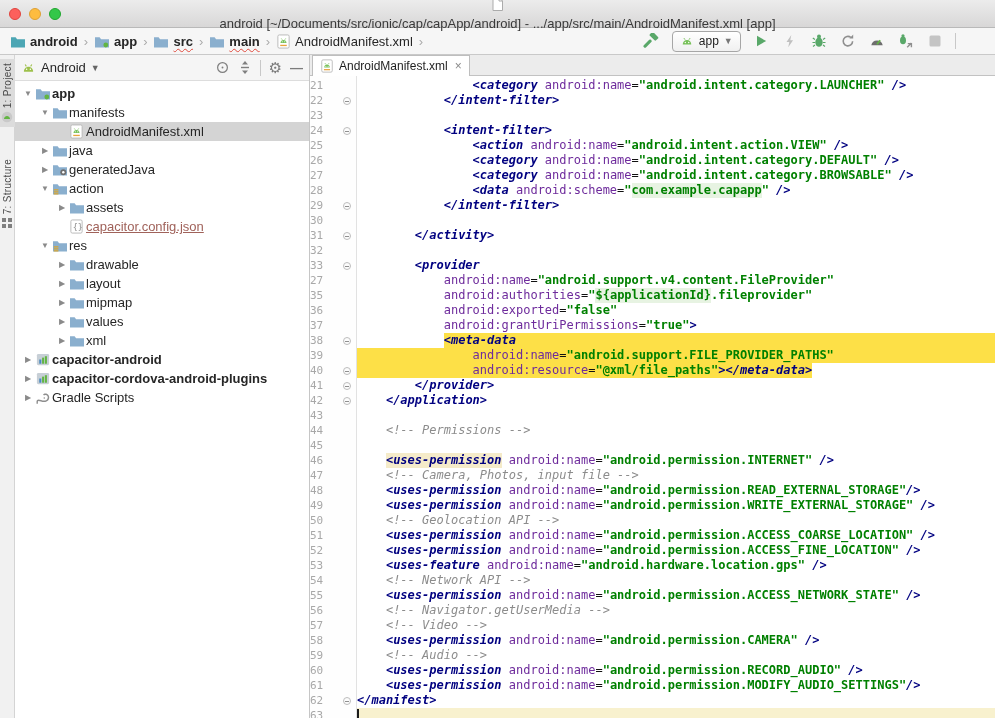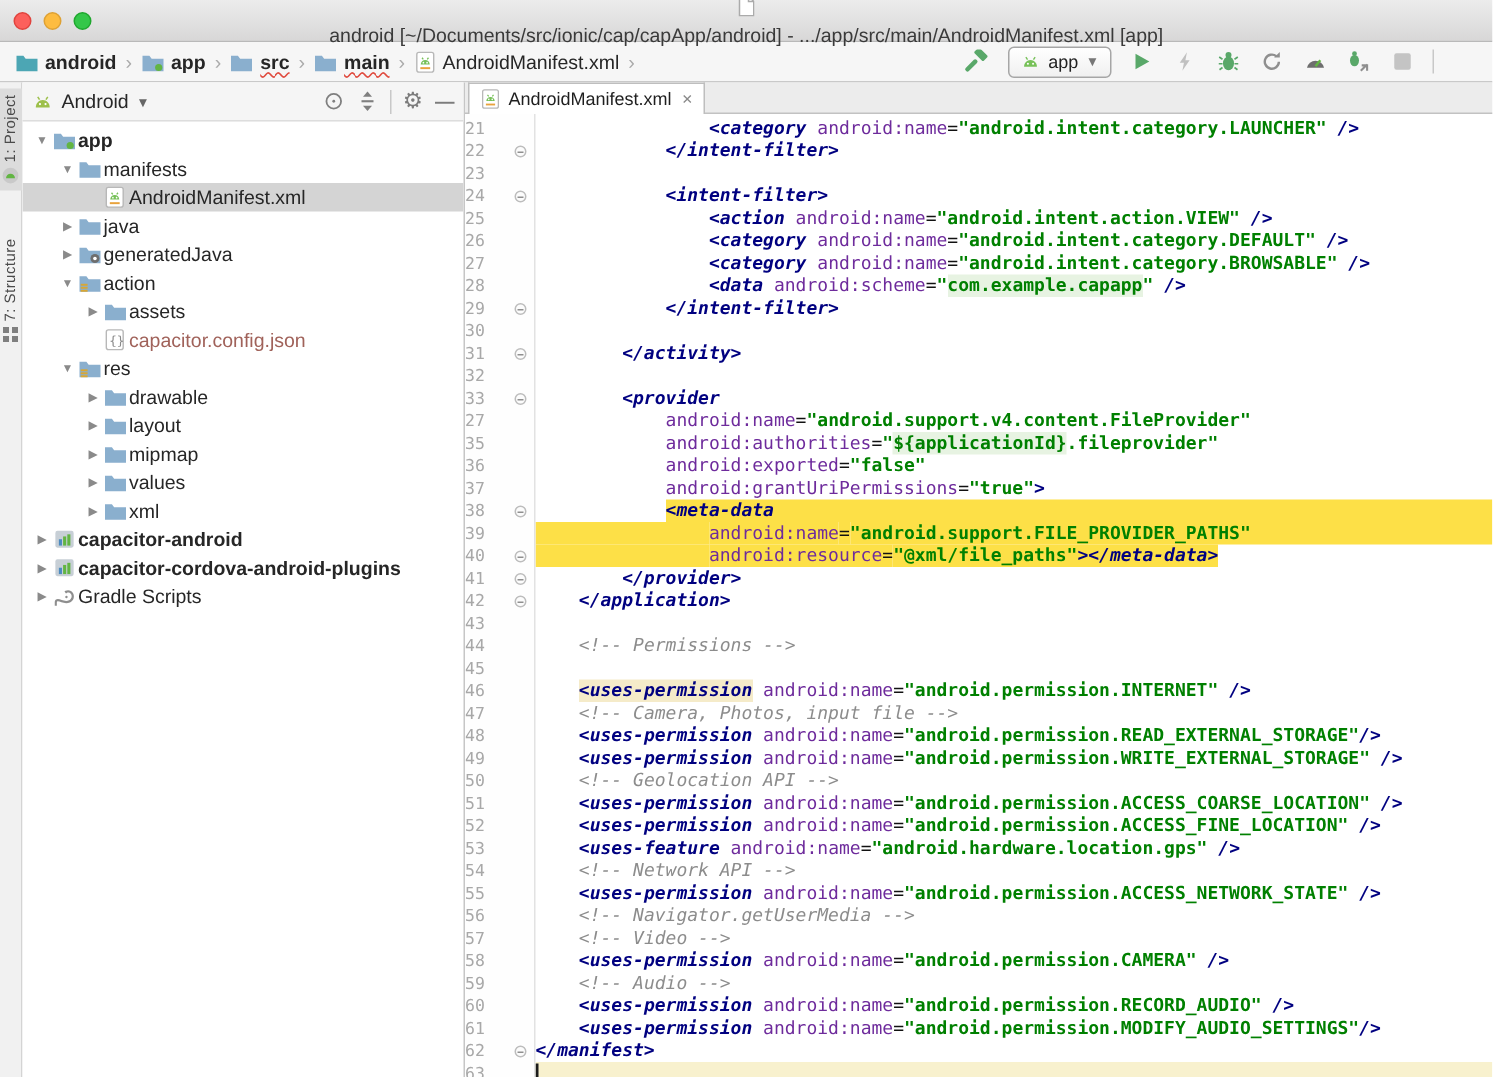--- a/index.html
+++ b/index.html
@@ -364,21 +364,21 @@
           <span class="tlabel">assets</span>
         </div>
         <div class="treerow" style="padding-left: 40px;">
           <span class="arrow"></span>
           <span class="ticon">
             <svg width="15" height="15" viewBox="0 0 16 16">
               <rect x="2" y="1" width="12" height="14" rx="1.5" fill="#fff" stroke="#B8B8B8"></rect>
               <text x="4" y="11.5" font-size="9" fill="#8A8A8A" font-family="monospace">{}</text>
             </svg>
           </span>
-          <span class="tlabel" style="color: rgb(160, 98, 90);">capacitor.config.json</span>
+          <span class="tlabel" style="color: rgb(160, 98, 90); text-decoration: underline;">capacitor.config.json</span>
         </div>
         <div class="treerow" style="padding-left: 23px;">
           <span class="arrow">▼</span>
           <span class="ticon">
             <svg width="16" height="15" viewBox="0 0 16 15">
               <path d="M1 3.2h4.6l1.5 2H15v8.3H1z" fill="#8AAFCE"></path>
               <g fill="#D8A735">
                 <rect x="1.8" y="8.2" width="4.6" height="1.3"></rect>
                 <rect x="1.8" y="10.2" width="4.6" height="1.3"></rect>
                 <rect x="1.8" y="12.2" width="4.6" height="1.3"></rect>

